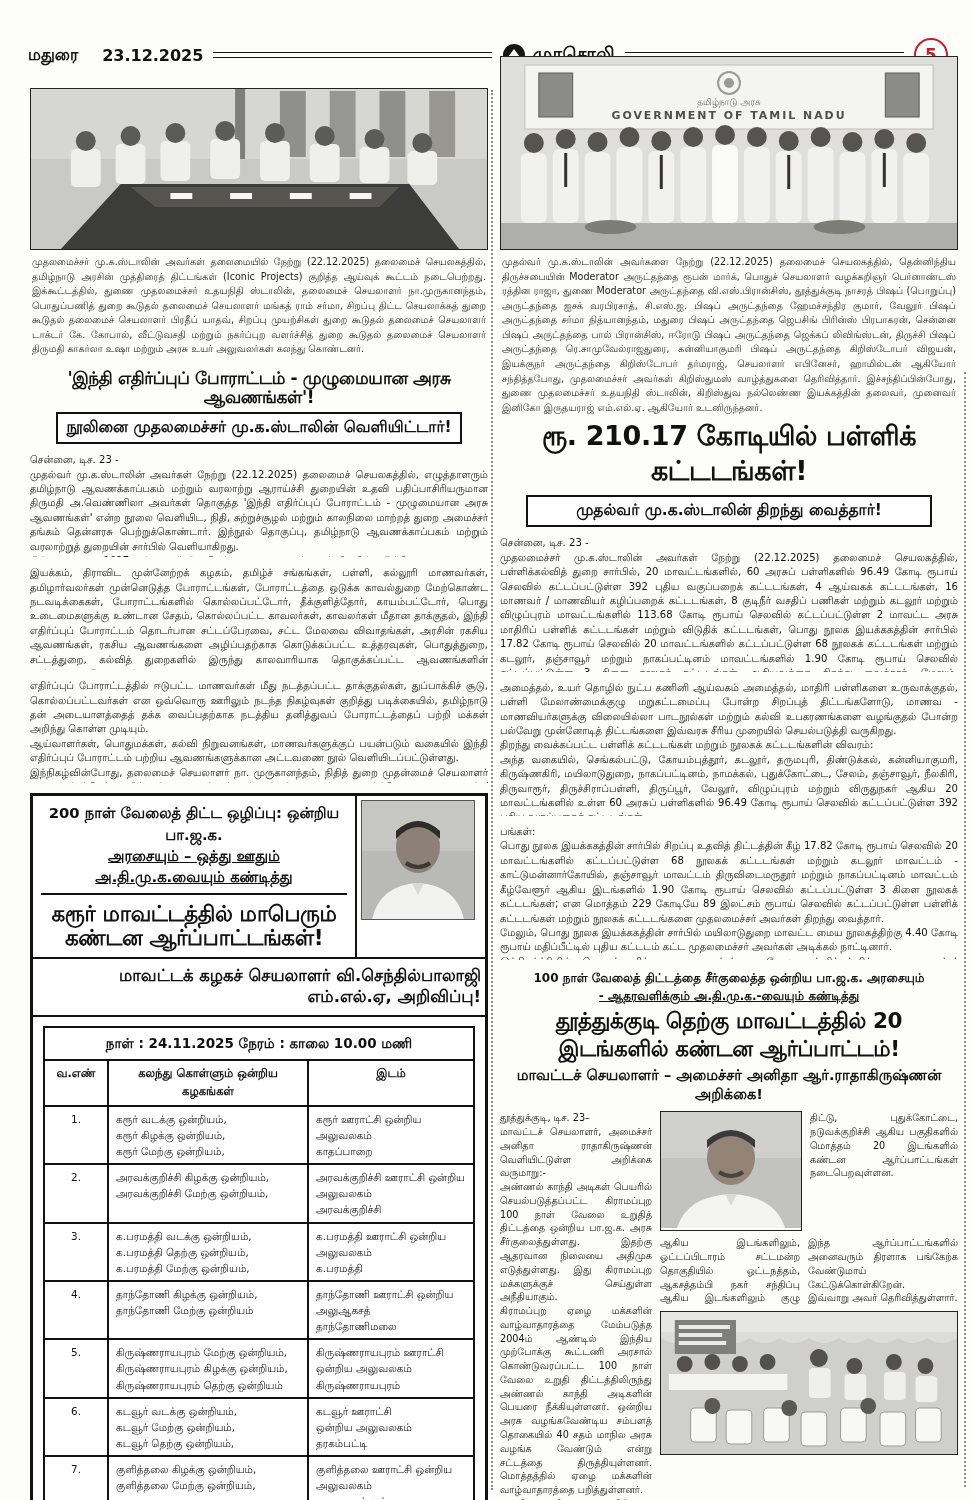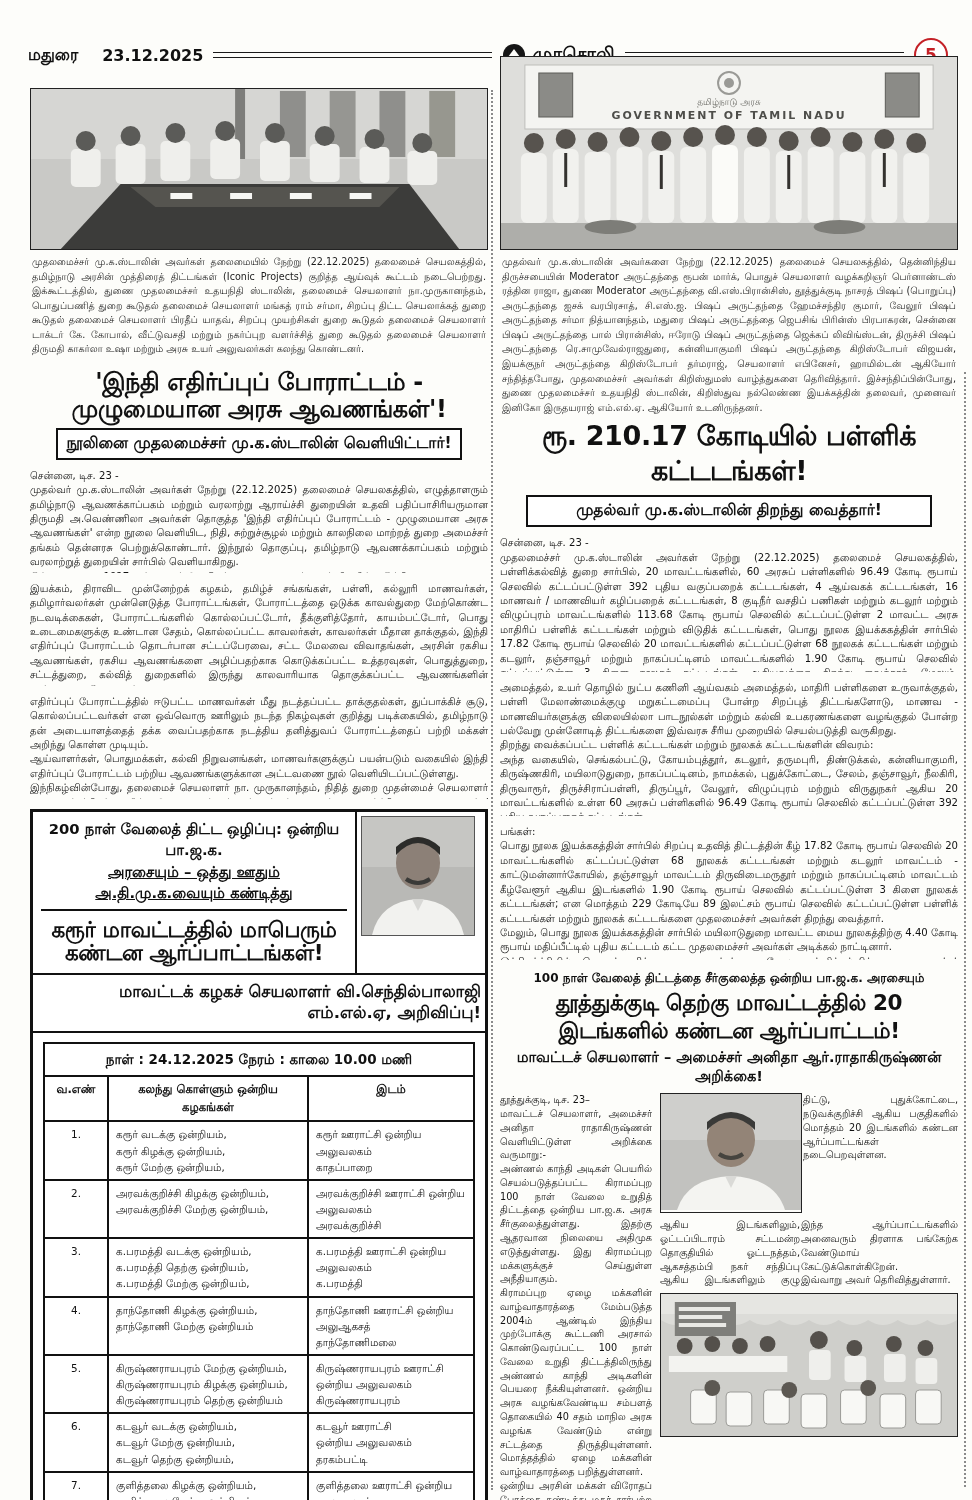--- a/index.html
+++ b/index.html
@@ -24,21 +24,21 @@
   
   .left-col  { position:absolute; left:30px;  top:88px; width:458px; }
   .right-col { position:absolute; left:500px; top:56px; width:458px; }
   .vdivider  { position:absolute; left:491px; top:90px;  height:1400px; border-left:2px dotted #8a8a8a; }
   .rdivider  { position:absolute; left:964px; top:372px; height:1115px; border-left:2px dotted #8a8a8a; }
 
   .photo { border:1.5px solid #222; background:#d9d9d6; line-height:0; }
   .photo svg { display:block; width:100%; }
   .caption { font-size:9.6px; line-height:1.52; text-align:justify; margin:5px 2px 0; color:#1c1c1c; }
 
-  .headline-xl { font-weight:bold; text-align:center; font-size:24px; line-height:1.12; margin:12px 0 4px; letter-spacing:-0.4px; }
+  .headline-xl { font-weight:bold; text-align:center; font-size:17px; line-height:1.12; margin:12px 0 4px; letter-spacing:-0.4px; }
   .box-subhead { border:2px solid #111; margin:5px 26px 9px; padding:4px 6px; text-align:center; font-weight:bold; font-size:15.5px; background:#fff; }
 
   .kicker-center { text-align:center; font-size:16.5px; font-weight:bold; margin:9px 0 3px; }
   .kicker-center span { display:inline-block; border-bottom:1.5px solid #111; padding-bottom:3px; }
   .headline-xxl { font-weight:bold; font-size:27px; text-align:center; margin:5px 0 5px; letter-spacing:-0.4px; }
 
   .body-cols { display:flex; gap:9px; margin-top:2px;flex-direction:column; }
   .bcol { flex:1; font-size:10.1px; line-height:1.43; text-align:justify; white-space:pre-line; overflow:hidden; }
   .h332 { height:330px; } .h424 { height:424px; }
 
@@ -62,21 +62,21 @@
 
   
   .tt { margin-top:9px; }
   .tt-kicker { text-align:center; font-weight:bold; font-size:12px; line-height:1.5; }
   .tt-kicker-u { text-decoration:underline; }
   .tt-headline { font-weight:bold; font-size:21.5px; text-align:center; margin:3px 0 2px; letter-spacing:-0.4px; }
   .tt-subhead { text-align:center; font-weight:bold; font-size:14.6px; margin-bottom:7px; }
   .tt-body { display:flex; gap:8px; }
   .tt-c1 { width:152px; font-size:9.7px; line-height:1.42; text-align:justify; white-space:pre-line; height:448px; overflow:hidden; flex:none; }
   .tt-right { flex:1; display:flex; flex-direction:column; gap:5px; min-width:0; }
-  .tt-toprow, .tt-midrow { display:flex; gap:1px; }
+  .tt-toprow, .tt-midrow { display:flex; gap:8px; }
   .tt-portrait { width:140px; flex:none; border:1.5px solid #222; line-height:0; }
   .tt-portrait svg { display:block; width:100%; height:116px; }
   .tt-smalltext { flex:1; font-size:9.7px; line-height:1.42; text-align:justify; white-space:pre-line; overflow:hidden; }
   .tt-toprow { height:120px; } .tt-midrow { height:70px; }
   .tt-midcol { width:140px; flex:none; }
   .tt-photo { border:1.5px solid #222; line-height:0; }
   .tt-photo svg { display:block; width:100%; height:142px; }
 </style>
 </head>
 <body>
@@ -176,21 +176,21 @@
             <path d="M10 118 Q18 84 56 82 Q94 84 102 118 Z" fill="#f2f2ef"></path>
             <path d="M50 82 L56 94 L62 82 Z" fill="#d8d8d5"></path>
           </svg>
         </div>
       </div>
       <div class="karur-subhead">மாவட்டக் கழகச் செயலாளர் வி.செந்தில்பாலாஜி எம்.எல்.ஏ, அறிவிப்பு!</div>
 
       <table class="meet">
         <tbody>
           <tr>
-              <th class="ttl" colspan="3">நாள் : 24.12.2025 நேரம் : காலை 10.00 மணி</th>
+              <th class="ttl" colspan="3">நாள் : 24.11.2025 நேரம் : காலை 10.00 மணி</th>
             </tr>
           <tr>
             <th class="hdr">வ.எண்</th>
             <th class="hdr">கலந்து கொள்ளும் ஒன்றிய கழகங்கள்</th>
             <th class="hdr">இடம்</th>
           </tr>
           <tr>
               <td class="cno">1.</td>
               <td class="pre">கரூர் வடக்கு ஒன்றியம்,
 கரூர் கிழக்கு ஒன்றியம்,
@@ -324,20 +324,21 @@
 அந்த வகையில், செங்கல்பட்டு, கோயம்புத்தூர், கடலூர், தருமபுரி, திண்டுக்கல், கன்னியாகுமரி, கிருஷ்ணகிரி, மயிலாடுதுறை, நாகப்பட்டினம், நாமக்கல், புதுக்கோட்டை, சேலம், தஞ்சாவூர், நீலகிரி, திருவாரூர், திருச்சிராப்பள்ளி, திருப்பூர், வேலூர், விழுப்புரம் மற்றும் விருதுநகர் ஆகிய 20 மாவட்டங்களில் உள்ள 60 அரசுப் பள்ளிகளில் 96.49 கோடி ரூபாய் செலவில் கட்டப்பட்டுள்ள 392 புதிய வகுப்பறைக் கட்டடங்கள்,
 4 ஆய்வகக் கட்டடங்கள், 16 மாணவர் / மாணவியர் கழிப்பறைக் கட்டடங்கள், 8 குடிநீர் வசதிப் பணிகள்</div>
       <div class="bcol h424">பங்கள்:
 பொது நூலக இயக்ககத்தின் சார்பில் சிறப்பு உதவித் திட்டத்தின் கீழ் 17.82 கோடி ரூபாய் செலவில் 20 மாவட்டங்களில் கட்டப்பட்டுள்ள 68 நூலகக் கட்டடங்கள் மற்றும் கடலூர் மாவட்டம் - காட்டுமன்னார்கோயில், தஞ்சாவூர் மாவட்டம் திருவிடைமருதூர் மற்றும் நாகப்பட்டினம் மாவட்டம் கீழ்வேளூர் ஆகிய இடங்களில் 1.90 கோடி ரூபாய் செலவில் கட்டப்பட்டுள்ள 3 கிளை நூலகக் கட்டடங்கள்; என மொத்தம் 229 கோடியே 89 இலட்சம் ரூபாய் செலவில் கட்டப்பட்டுள்ள பள்ளிக் கட்டடங்கள் மற்றும் நூலகக் கட்டடங்களை முதலமைச்சர் அவர்கள் திறந்து வைத்தார்.
 மேலும், பொது நூலக இயக்ககத்தின் சார்பில் மயிலாடுதுறை மாவட்ட மைய நூலகத்திற்கு 4.40 கோடி ரூபாய் மதிப்பீட்டில் புதிய கட்டடம் கட்ட முதலமைச்சர் அவர்கள் அடிக்கல் நாட்டினார்.
 இந்நிகழ்ச்சியில், பொதுப்பணித் துறை அமைச்சர் எ.வ.வேலு, பள்ளிக்கல்வித் துறை அமைச்சர் முனைவர் அன்பில் மகேஸ் பொய்யாமொழி, தலைமைச் செயலாளர் நா. முருகானந்தம், பள்ளிக்கல்வித் துறை முதன்மைச் செயலாளர் மருத்துவர் பி.</div>
     </div>
 
     <div class="tt">
       <div class="tt-kicker">100 நாள் வேலைத் திட்டத்தை சீர்குலைத்த ஒன்றிய பா.ஜ.க. அரசையும்</div>
+      <div class="tt-kicker tt-kicker-u">- ஆதரவளிக்கும் அ.தி.மு.க.-வையும் கண்டித்து</div>
       <h2 class="tt-headline">தூத்துக்குடி தெற்கு மாவட்டத்தில் 20 இடங்களில் கண்டன ஆர்ப்பாட்டம்!</h2>
       <div class="tt-subhead">மாவட்டச் செயலாளர் – அமைச்சர் அனிதா ஆர்.ராதாகிருஷ்ணன் அறிக்கை!</div>
 
       <div class="tt-body">
         <div class="tt-c1">தூத்துக்குடி, டிச. 23–
 மாவட்டச் செயலாளர், அமைச்சர் அனிதா ராதாகிருஷ்ணன் வெளியிட்டுள்ள அறிக்கை வருமாறு:-
 அண்ணல் காந்தி அடிகள் பெயரில் செயல்படுத்தப்பட்ட கிராமப்புற 100 நாள் வேலை உறுதித் திட்டத்தை ஒன்றிய பா.ஜ.க. அரசு சீர்குலைத்துள்ளது. இதற்கு ஆதரவான நிலையை அதிமுக எடுத்துள்ளது. இது கிராமப்புற மக்களுக்குச் செய்துள்ள அநீதியாகும்.
 கிராமப்புற ஏழை மக்களின் வாழ்வாதாரத்தை மேம்படுத்த 2004ம் ஆண்டில் இந்திய முற்போக்கு கூட்டணி அரசால் கொண்டுவரப்பட்ட 100 நாள் வேலை உறுதி திட்டத்திலிருந்து அண்ணல் காந்தி அடிகளின் பெயரை நீக்கியுள்ளனர். ஒன்றிய அரசு வழங்கவேண்டிய சம்பளத் தொகையில் 40 சதம் மாநில அரசு வழங்க வேண்டும் என்று சட்டத்தை திருத்தியுள்ளனர். மொத்தத்தில் ஏழை மக்களின் வாழ்வாதாரத்தை பறித்துள்ளனர்.
 ஒன்றிய அரசின் மக்கள் விரோதப் போக்கை கண்டித்து மதச் சார்பற்ற முற்போக்குக் கூட்டணி சார்பாக நாளை (24.12.2025) காலை 10 மணி அளவில் தமிழ்நாடு முழுவதும் கண்டன ஆர்ப்பாட்டம் நடைபெற உள்ளது.
 இதனடிப்படையில் திருச்செந்தூர் சட்டமன்ற தொகுதியில் மெய்ஞானபுரம், பரமன்குறிச்சி, நாயாமொழி, குரும்பூ, தெற்கு சூத்தூர் ஆகிய இடங்களிலும், ஸ்ரீவைகுண்டம் சட்டமன்ற தொகுதியில் முக்காணி, நாட்டாத்தி, ஆயத்துறை, செய்துங்கநல்லூர், பேய்க்குளம், அழகனந்தபுரம், தட்டார்மடம், முதலூர்</div>

